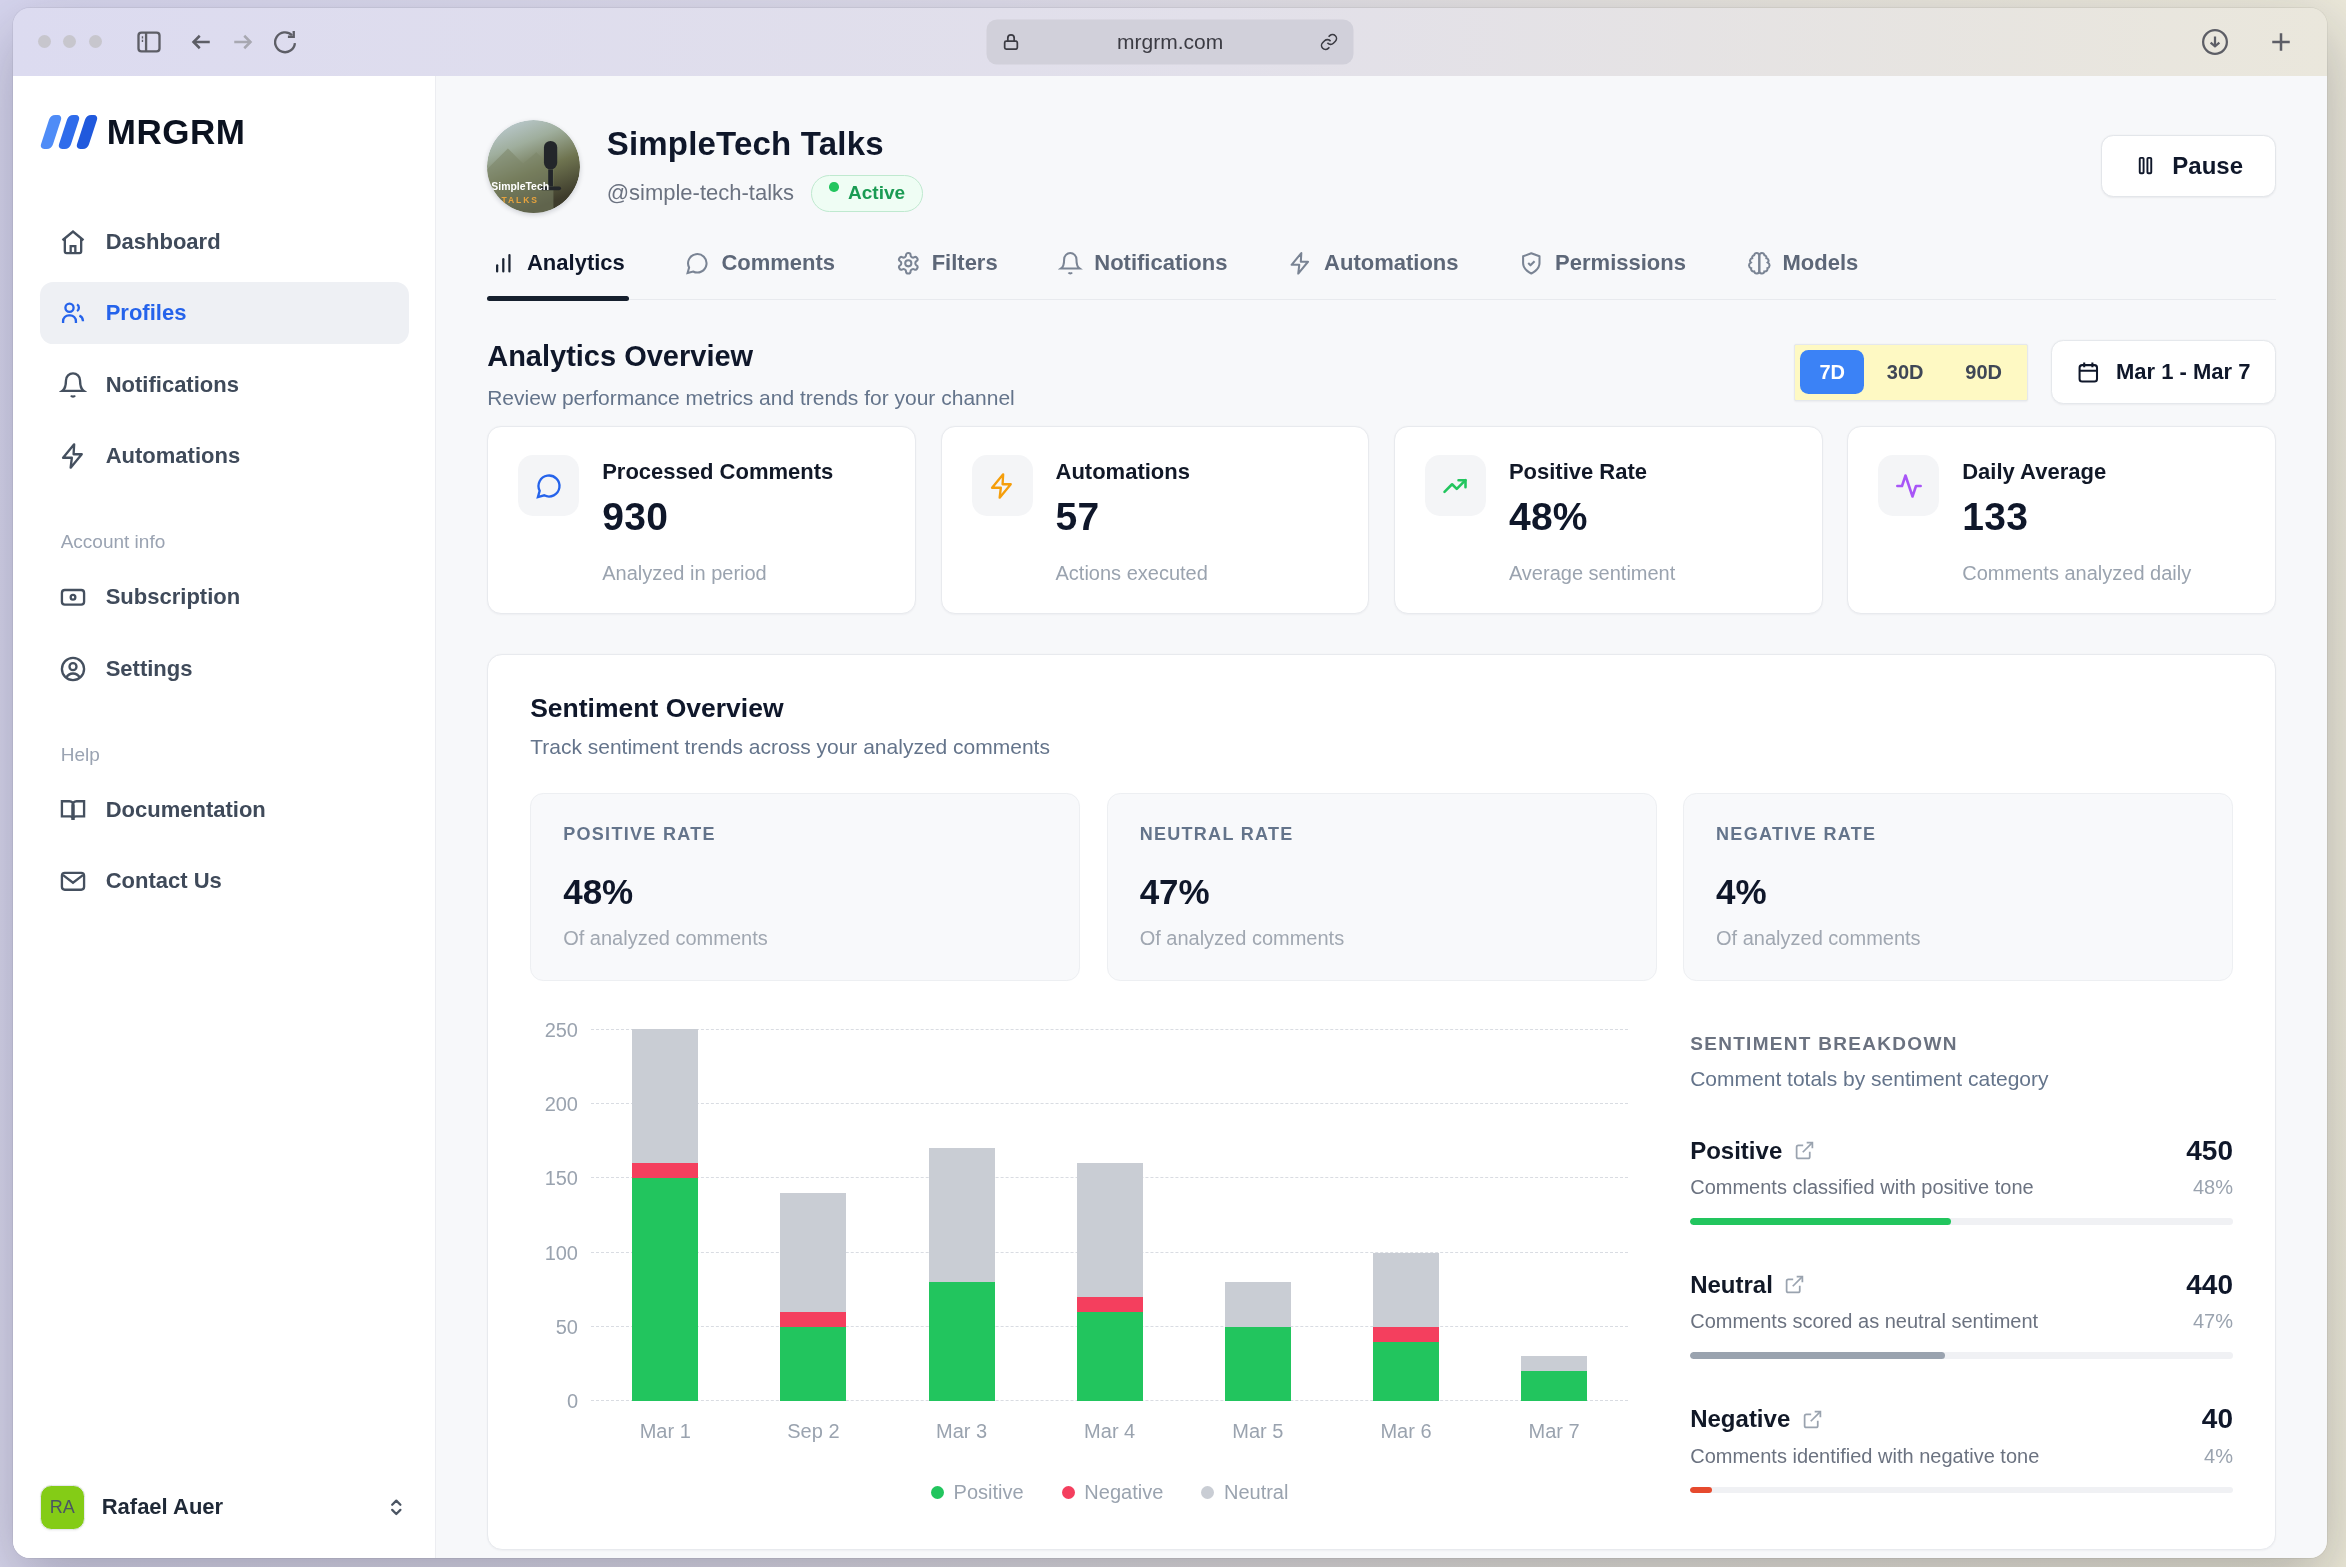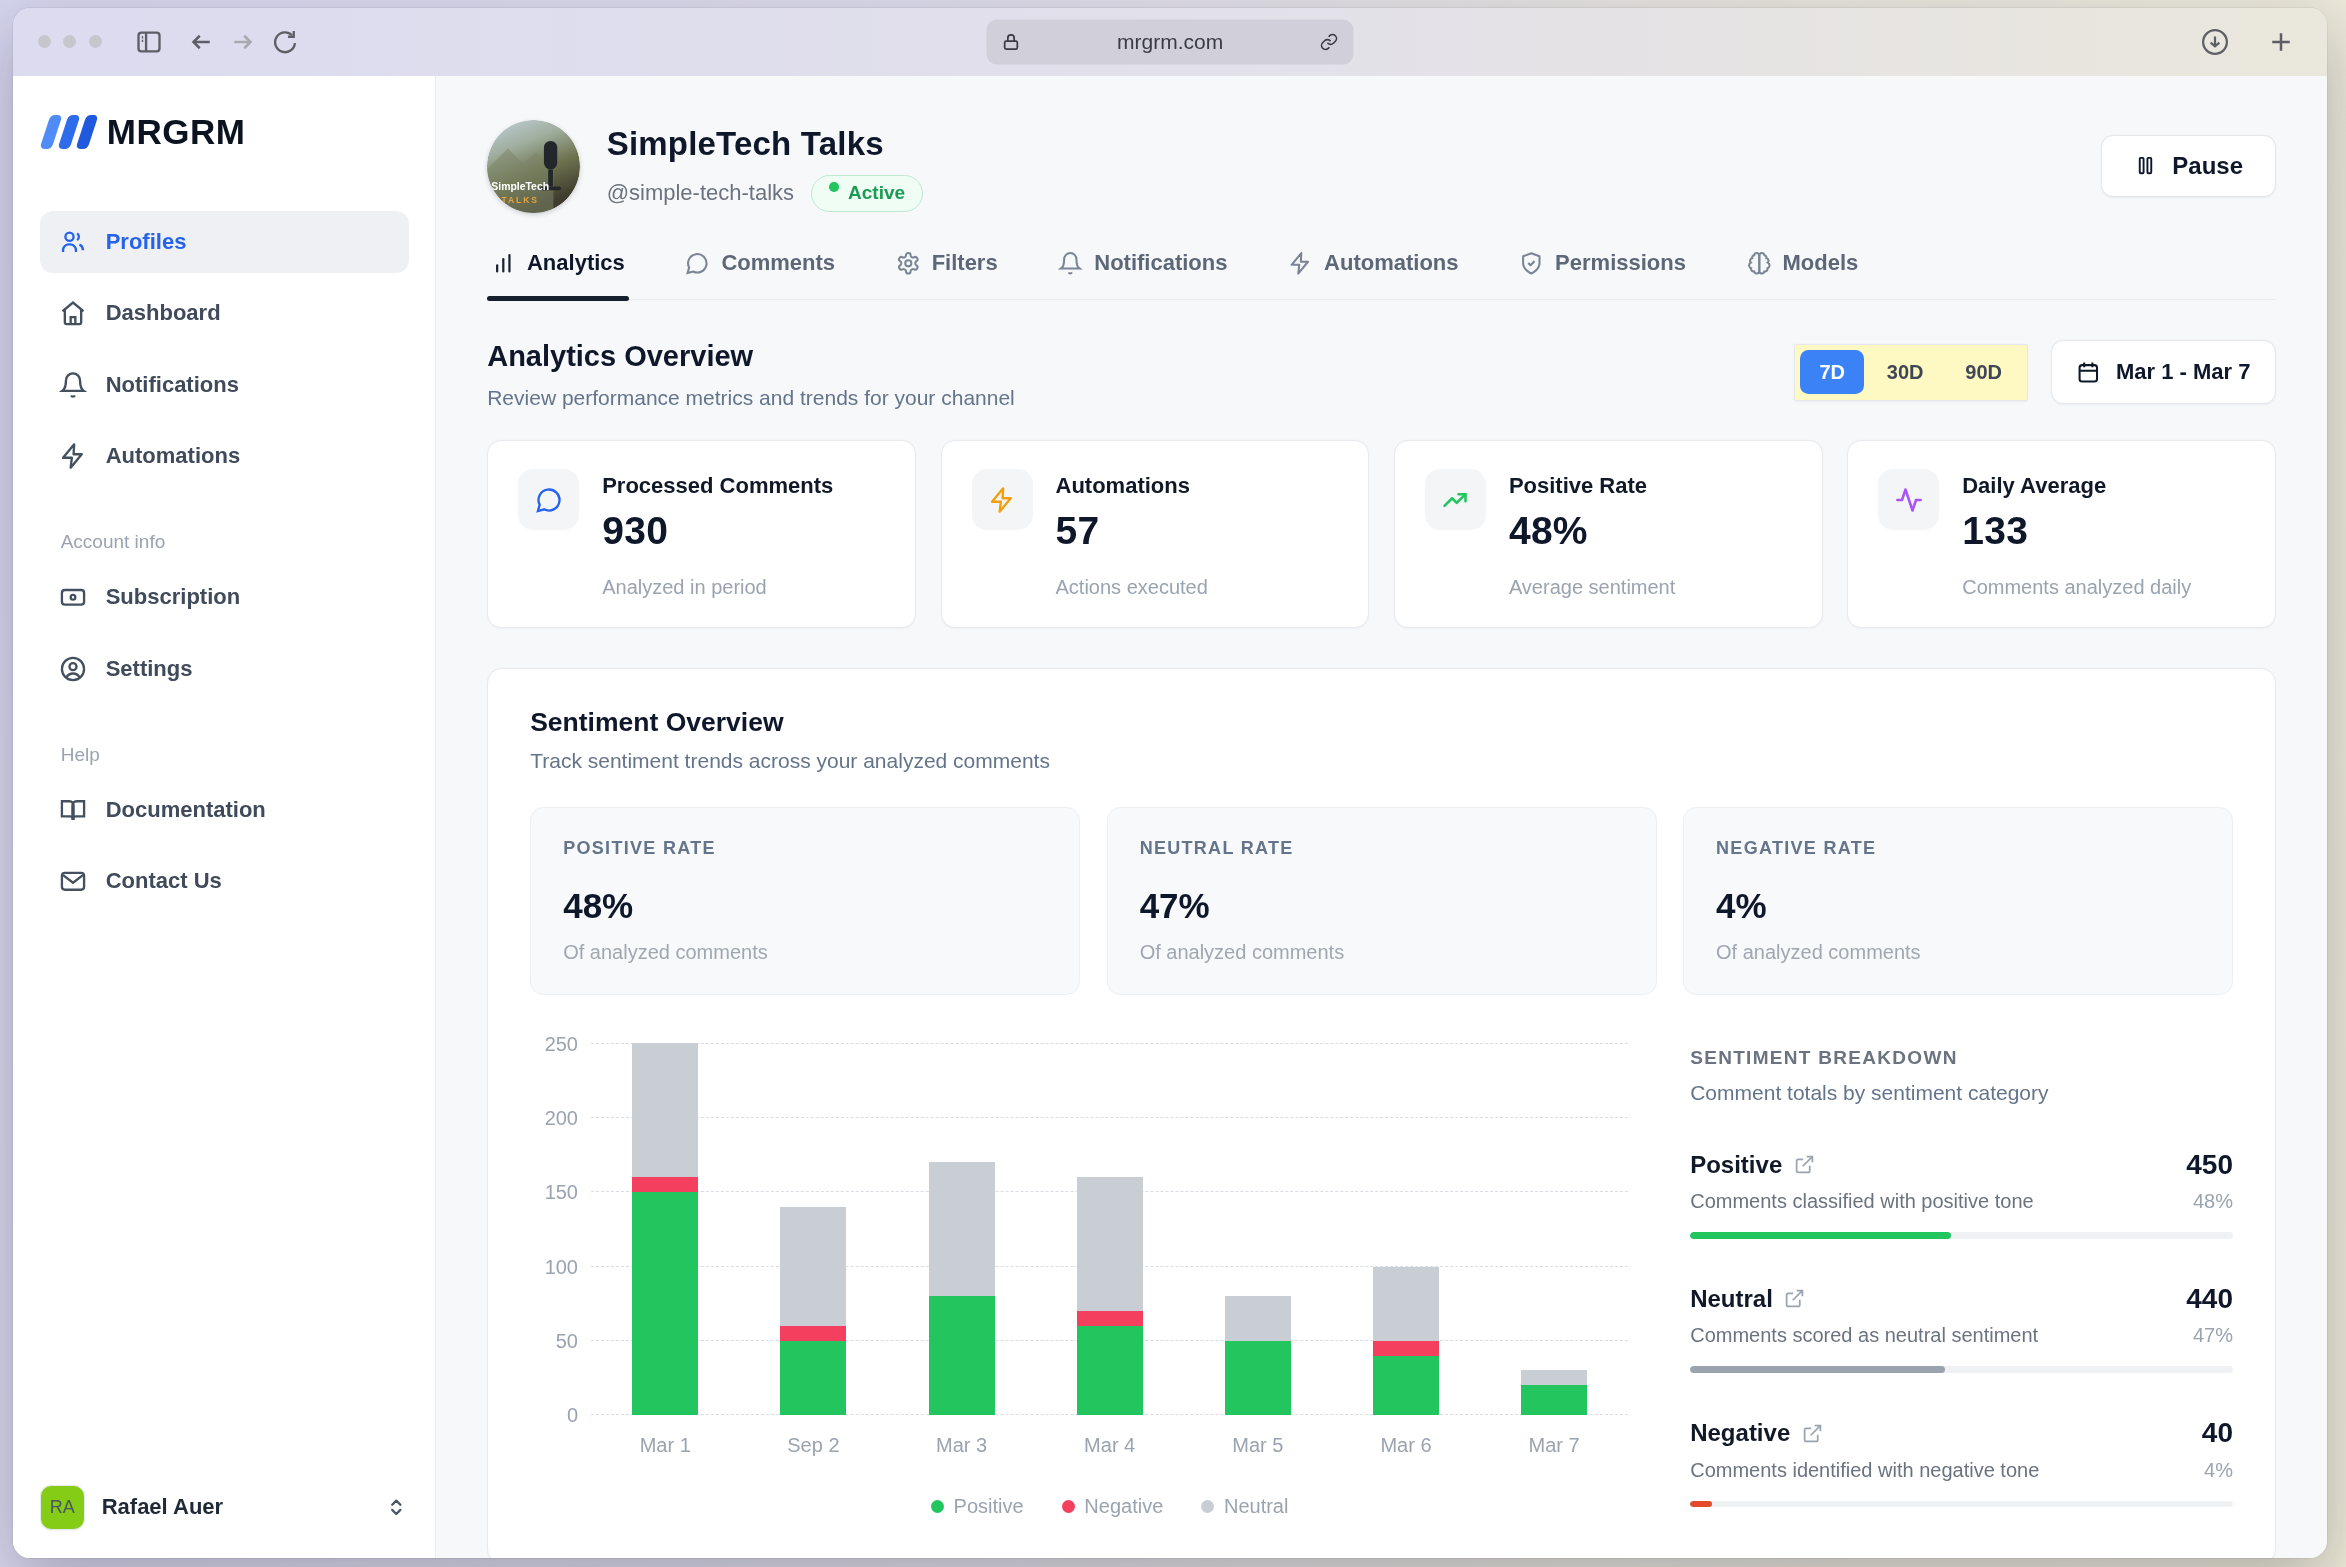--- a/index.html
+++ b/index.html
@@ -96,21 +96,21 @@
   .ov-controls { margin-left:auto; display:flex; gap:23px; align-items:center; }
   .seg { background:#fef9c3; border:0.9px solid #e5e8ec; border-radius:2px; padding:5.7px; display:flex; gap:3.8px;
     box-shadow:0 0.9px 1.9px rgba(16,24,40,.05); }
   .seg button { border:0; background:transparent; font-family:inherit; font-size:20px; font-weight:600; color:#3f4756;
     padding:10.4px 19px; border-radius:8.5px; cursor:pointer; }
   .seg button.active { background:#3b82f6; color:#fff; }
   .date-btn { background:#fff; border:0.9px solid #e5e8ec; border-radius:12.3px; height:64px; padding:0 24.6px;
     display:flex; align-items:center; gap:15px; font-size:22px; font-weight:600; color:#0f172a;
     box-shadow:0 0.9px 1.9px rgba(16,24,40,.05); cursor:pointer; }
   
-  .stats { margin-top:30px; display:grid; grid-template-columns:repeat(4,1fr); gap:24.6px; }
+  .stats { margin-top:16px; display:grid; grid-template-columns:repeat(4,1fr); gap:24.6px; }
   .stat-card { background:#fff; border:0.9px solid #e8eaee; border-radius:14px; padding:28px 30px;
     box-shadow:0 0.9px 1.9px rgba(16,24,40,.04); }
   .stat-top { display:flex; gap:23px; }
   .stat-tile { width:61px; height:61px; border-radius:15px; background:#f4f5f7; display:flex; align-items:center; justify-content:center; flex:0 0 61px; }
   .stat-label { font-size:22px; font-weight:600; color:#111827; padding-top:3.8px; }
   .stat-value { margin-top:9.5px; font-size:39px; font-weight:800; color:#0f172a; letter-spacing:0.3px; }
   .stat-cap { margin-top:23px; font-size:20px; color:#9aa3af; }
   
   .sent-card { margin-top:40px; background:#fff; border:0.9px solid #e8eaee; border-radius:15px; padding:38px 42px 45px 42px;
     box-shadow:0 0.9px 1.9px rgba(16,24,40,.04); }
@@ -229,36 +229,36 @@
       <div class="logo-row">
         <span class="logo-glyph">
             <i></i>
             <i></i>
             <i></i>
           </span>
         <span class="logo-text">MRGRM</span>
       </div>
 
       <nav class="nav">
+        <div class="nav-item">
+          <svg width="28" height="28" viewBox="0 0 24 24" fill="none" stroke="currentColor" stroke-width="2">
+              <path d="M3 10.5 12 3l9 7.5"></path>
+              <path d="M5 9v11a1.5 1.5 0 0 0 1.5 1.5h11A1.5 1.5 0 0 0 19 20V9"></path>
+              <path d="M10 21.5v-6h4v6"></path>
+            </svg>
+          <span>Dashboard</span>
+        </div>
         <div class="nav-item active">
           <svg width="28" height="28" viewBox="0 0 24 24" fill="none" stroke="currentColor" stroke-width="2">
               <circle cx="9" cy="7.5" r="3.5"></circle>
               <path d="M3.5 20.5v-1.5a5 5 0 0 1 5-5h1a5 5 0 0 1 5 5v1.5"></path>
               <path d="M15.5 4.6a3.5 3.5 0 0 1 0 5.8"></path>
               <path d="M17.5 14.3a5 5 0 0 1 3 4.2v.5"></path>
             </svg>
           <span>Profiles</span>
-        </div>
-        <div class="nav-item">
-          <svg width="28" height="28" viewBox="0 0 24 24" fill="none" stroke="currentColor" stroke-width="2">
-              <path d="M3 10.5 12 3l9 7.5"></path>
-              <path d="M5 9v11a1.5 1.5 0 0 0 1.5 1.5h11A1.5 1.5 0 0 0 19 20V9"></path>
-              <path d="M10 21.5v-6h4v6"></path>
-            </svg>
-          <span>Dashboard</span>
         </div>
         <div class="nav-item">
           <svg width="28" height="28" viewBox="0 0 24 24" fill="none" stroke="currentColor" stroke-width="2">
               <path d="M18 8a6 6 0 0 0-12 0c0 7-3 9-3 9h18s-3-2-3-9"></path>
               <path d="M10.3 21a2 2 0 0 0 3.4 0"></path>
             </svg>
           <span>Notifications</span>
         </div>
         <div class="nav-item">
           <svg width="28" height="28" viewBox="0 0 24 24" fill="none" stroke="currentColor" stroke-width="2" stroke-linejoin="round">

